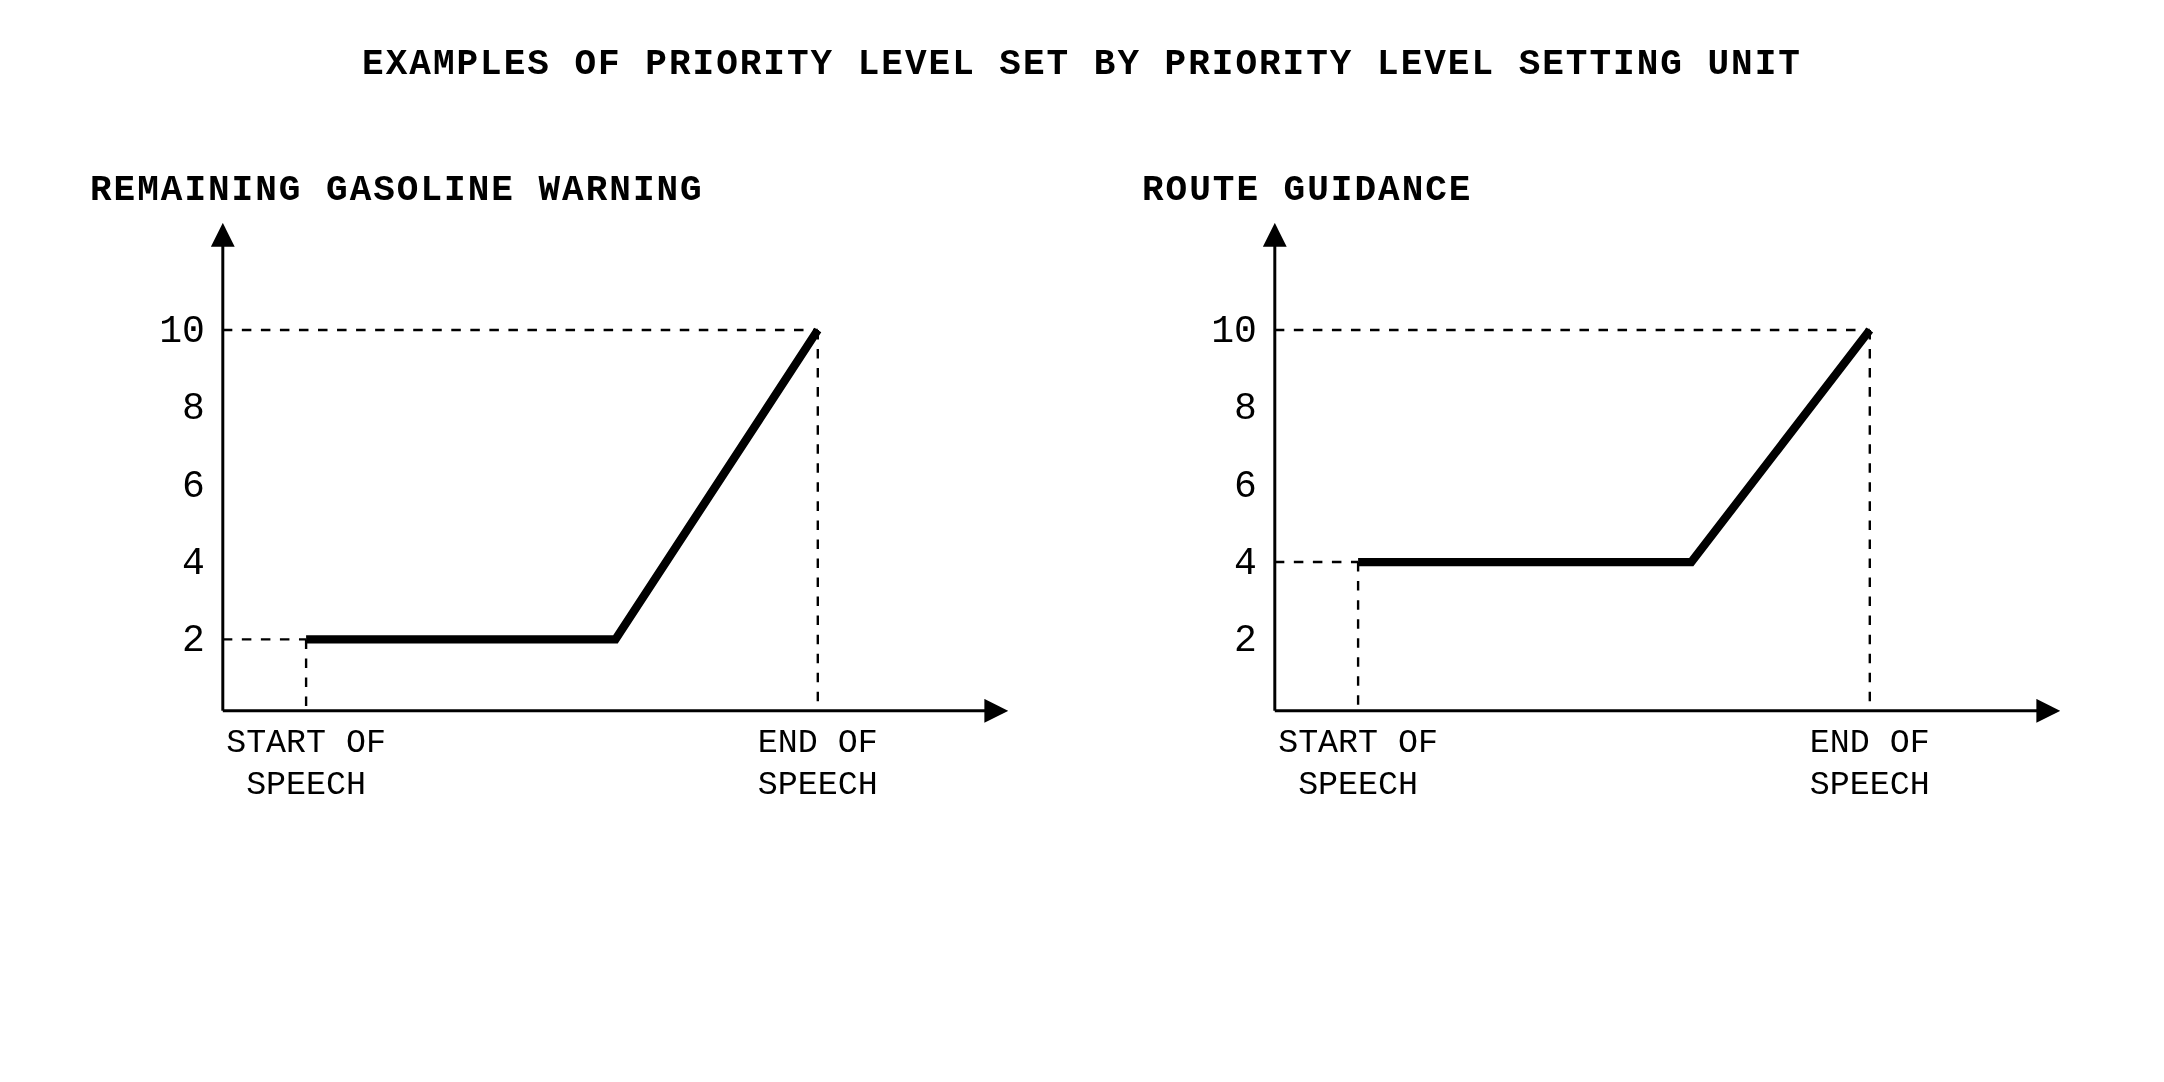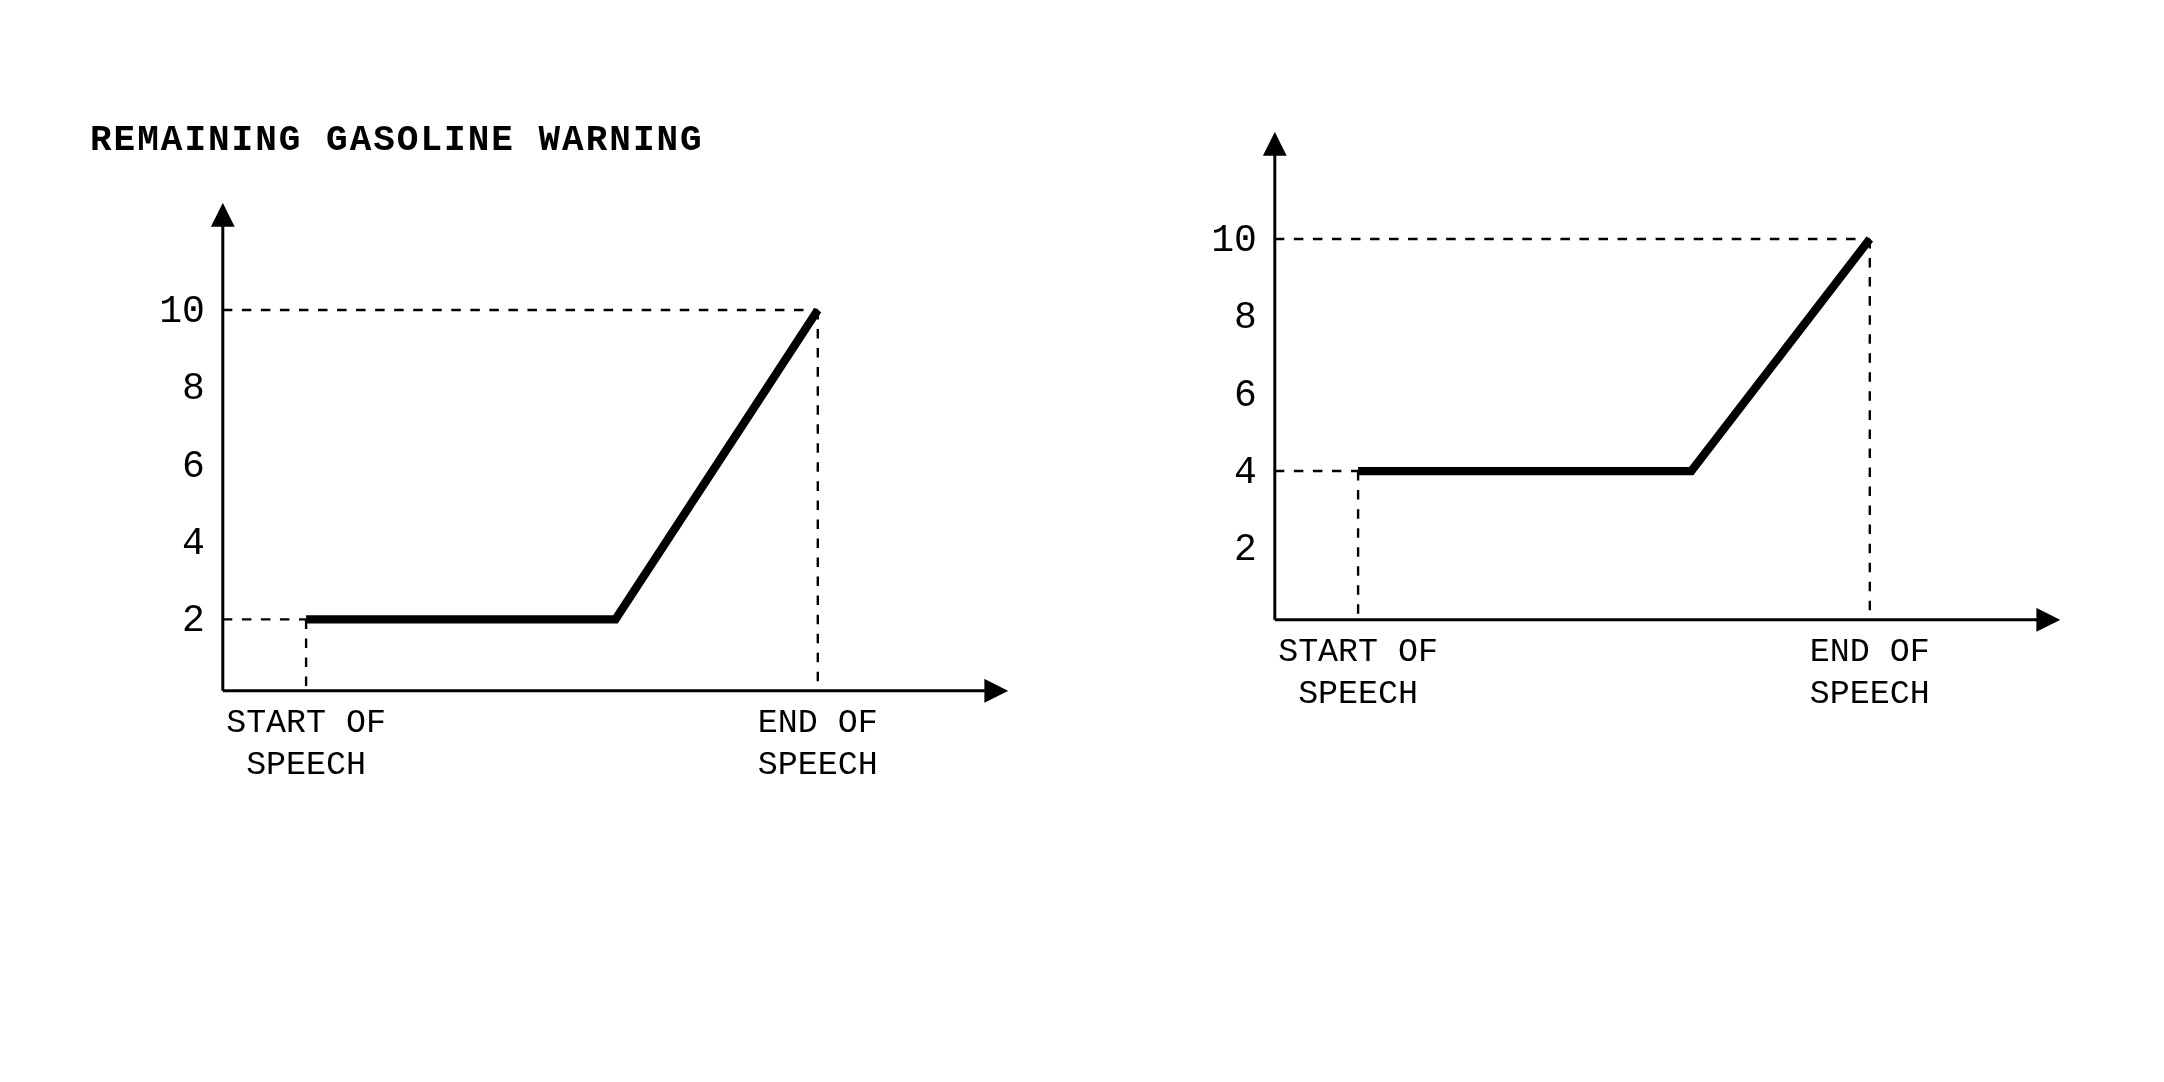--- a/index.html
+++ b/index.html
@@ -28,21 +28,20 @@
       justify-content: space-around;
       gap: 100px;
       padding: 0 40px;
     }
     .chart-block {
       flex: 1;
     }
     .chart-title {
       font-size: 36px;
       letter-spacing: 2px;
-      margin-bottom: 30px;
       padding-left: 10px;
     }
     .chart-svg {
       width: 100%;
       height: auto;
     }
     .axis-label {
       font-family: 'Courier New', monospace;
       font-size: 28px;
       font-weight: normal;
@@ -51,20 +50,21 @@
       font-family: 'Courier New', monospace;
       font-size: 32px;
       font-weight: normal;
     }
   </style>
 </head>
 <body>
 
 <div class="container">
   <div class="main-title">
+    <div>EXAMPLES OF PRIORITY LEVEL SET BY PRIORITY LEVEL SETTING UNIT</div>
   </div>
 
   <div class="charts-row">
 
     <div class="chart-block">
       <div class="chart-title">REMAINING GASOLINE WARNING</div>
       <svg class="chart-svg" viewBox="0 0 800 520">
 
         <defs>
           <marker id="arrow1" viewBox="0 0 10 10" refX="5" refY="5" markerWidth="8" markerHeight="8" orient="auto-start-reverse">
@@ -93,20 +93,21 @@
         <polyline points="190,360 450,360 620,100" fill="none" stroke="black" stroke-width="7"></polyline>
 
         <text x="190" y="455" text-anchor="middle" class="axis-label">START OF</text>
         <text x="190" y="490" text-anchor="middle" class="axis-label">SPEECH</text>
         <text x="620" y="455" text-anchor="middle" class="axis-label">END OF</text>
         <text x="620" y="490" text-anchor="middle" class="axis-label">SPEECH</text>
       </svg>
     </div>
 
     <div class="chart-block">
+      <div class="chart-title">ROUTE GUIDANCE</div>
       <svg class="chart-svg" viewBox="0 0 800 520">
         <defs>
           <marker id="arrow2" viewBox="0 0 10 10" refX="5" refY="5" markerWidth="8" markerHeight="8" orient="auto-start-reverse">
             <path d="M 0 0 L 10 5 L 0 10 z" fill="black"></path>
           </marker>
         </defs>
 
         <line x1="120" y1="420" x2="120" y2="20" stroke="black" stroke-width="2.5" marker-end="url(#arrow2)"></line>
 
         <line x1="120" y1="420" x2="770" y2="420" stroke="black" stroke-width="2.5" marker-end="url(#arrow2)"></line>

